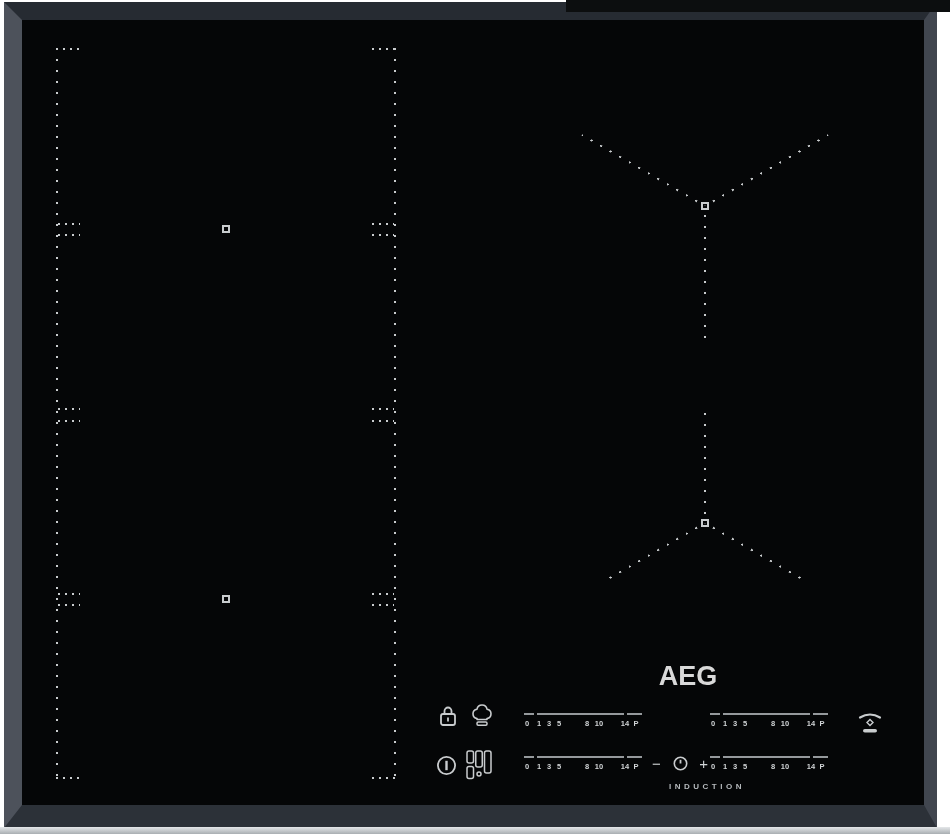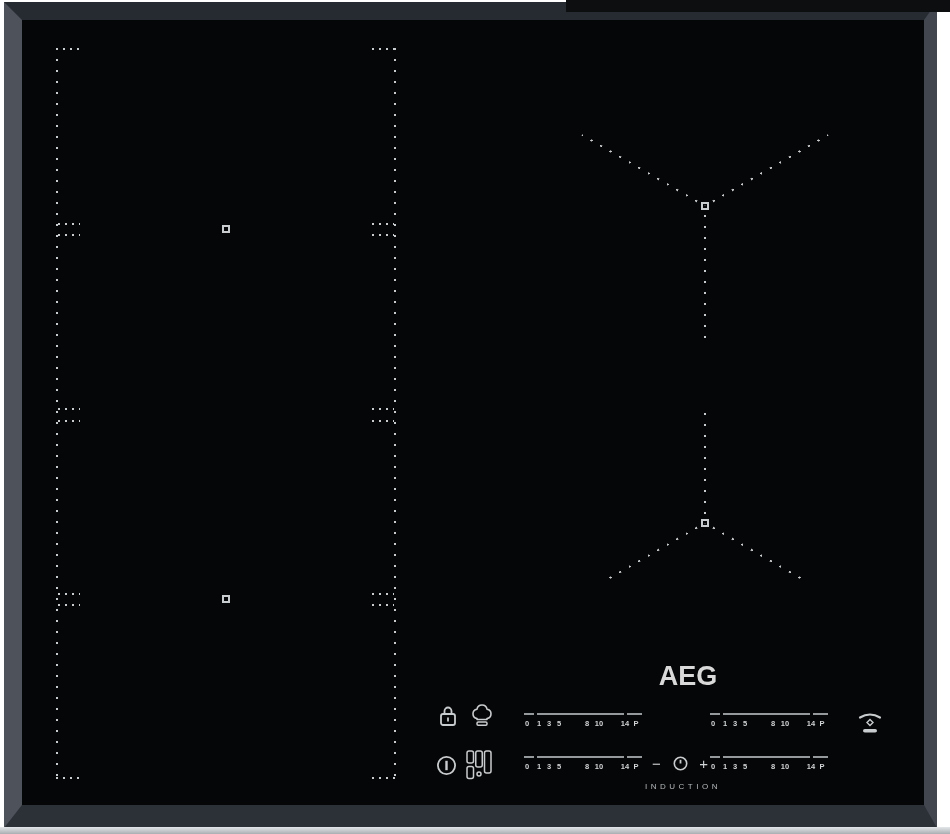--- a/index.html
+++ b/index.html
@@ -34,22 +34,22 @@
   .power-slider{position:absolute;width:120px;height:22px;}
   .power-slider .tseg{position:absolute;top:3px;height:2px;background:var(--track);}
   .power-slider .slabels{position:absolute;inset:0;}
   .power-slider .slabels span{position:absolute;top:9px;transform:translateX(-50%);
     font-size:7.5px;font-weight:bold;color:var(--scale-text);white-space:nowrap;}
   .timer-group{position:absolute;left:630px;top:733px;width:56px;height:20px;display:flex;
     align-items:center;justify-content:space-between;}
   .pm{font-size:15px;line-height:1;color:var(--scale-text);cursor:default;}
   .brand{position:absolute;left:634px;top:641px;width:64px;text-align:center;
     font-size:27px;font-weight:bold;color:var(--logo-text);letter-spacing:0px;}
-  .induction{position:absolute;left:596px;top:762px;width:130px;text-align:center;
-    font-size:8px;font-weight:normal;letter-spacing:3.5px;color:var(--induction-text);}
+  .induction{position:absolute;left:620px;top:762px;width:130px;text-align:center;
+    font-size:8px;font-weight:bold;letter-spacing:3.5px;color:var(--induction-text);}
 </style>
 </head>
 <body>
 
 <div class="top-shadow"></div>
 <div class="front-edge"></div>
 
 <div class="hob">
   <div class="glass">
 

